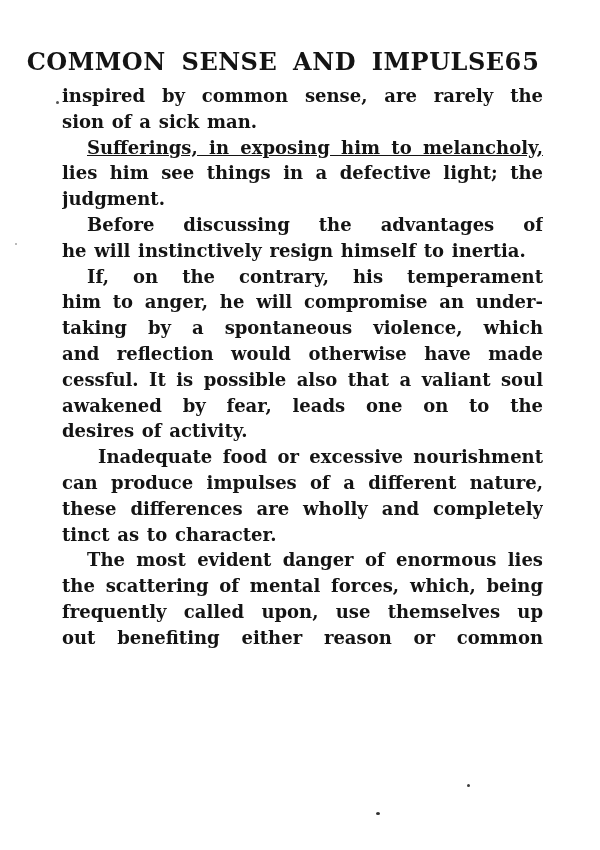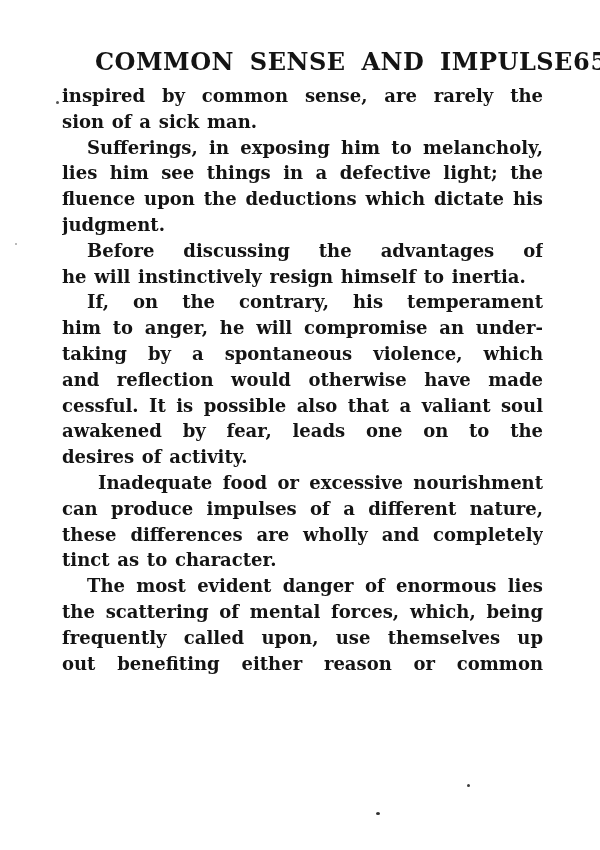--- a/index.html
+++ b/index.html
@@ -11,25 +11,25 @@
     position: relative;
     width: 600px;
     height: 850px;
     background: #ffffff;
     overflow: hidden;
     font-family: "DejaVu Serif", serif;
     color: #141414;
   }
   .running-header {
     position: absolute;
-    left: 95px;
+    left: 82px;
     top: 50px;
     width: 458px;
     display: flex;
-    justify-content: flex-start;
+    justify-content: flex-end;
     align-items: baseline;
     font-size: 24px;
     font-weight: bold;
     line-height: 1;
     letter-spacing: 0.5px;
     white-space: nowrap;
   }
   .running-header .title {
     word-spacing: 7px;
   }
@@ -76,23 +76,22 @@
     <span class="title">COMMON SENSE AND IMPULSE</span>
     <span class="pagenum">65</span>
   </div>
 
   <div class="page-text">
       <div class="paragraph">
         <div class="line">inspired by common sense, are rarely the posses-</div>
         <div class="line last">sion of a sick man.</div>
       </div>
       <div class="paragraph">
-        <div class="line" style="text-indent: 25px;">Sufferings, in exposing him to melancholy,</div>
+        <div class="line" style="text-indent: 25px; text-decoration: underline;">Sufferings, in exposing him to melancholy,</div>
         <div class="line">lies him see things in a defective light; the</div>
-        <div class="line">fluence upon the deductions which dictate his</div>
         <div class="line last">judgment.</div>
       </div>
       <div class="paragraph">
         <div class="line" style="text-indent: 25px;">Before discussing the advantages of conflict,</div>
         <div class="line last">he will instinctively resign himself to inertia.</div>
       </div>
       <div class="paragraph">
         <div class="line" style="text-indent: 25px;">If, on the contrary, his temperament disposes</div>
         <div class="line">him to anger, he will compromise an under-</div>
         <div class="line">taking by a spontaneous violence, which patience</div>

